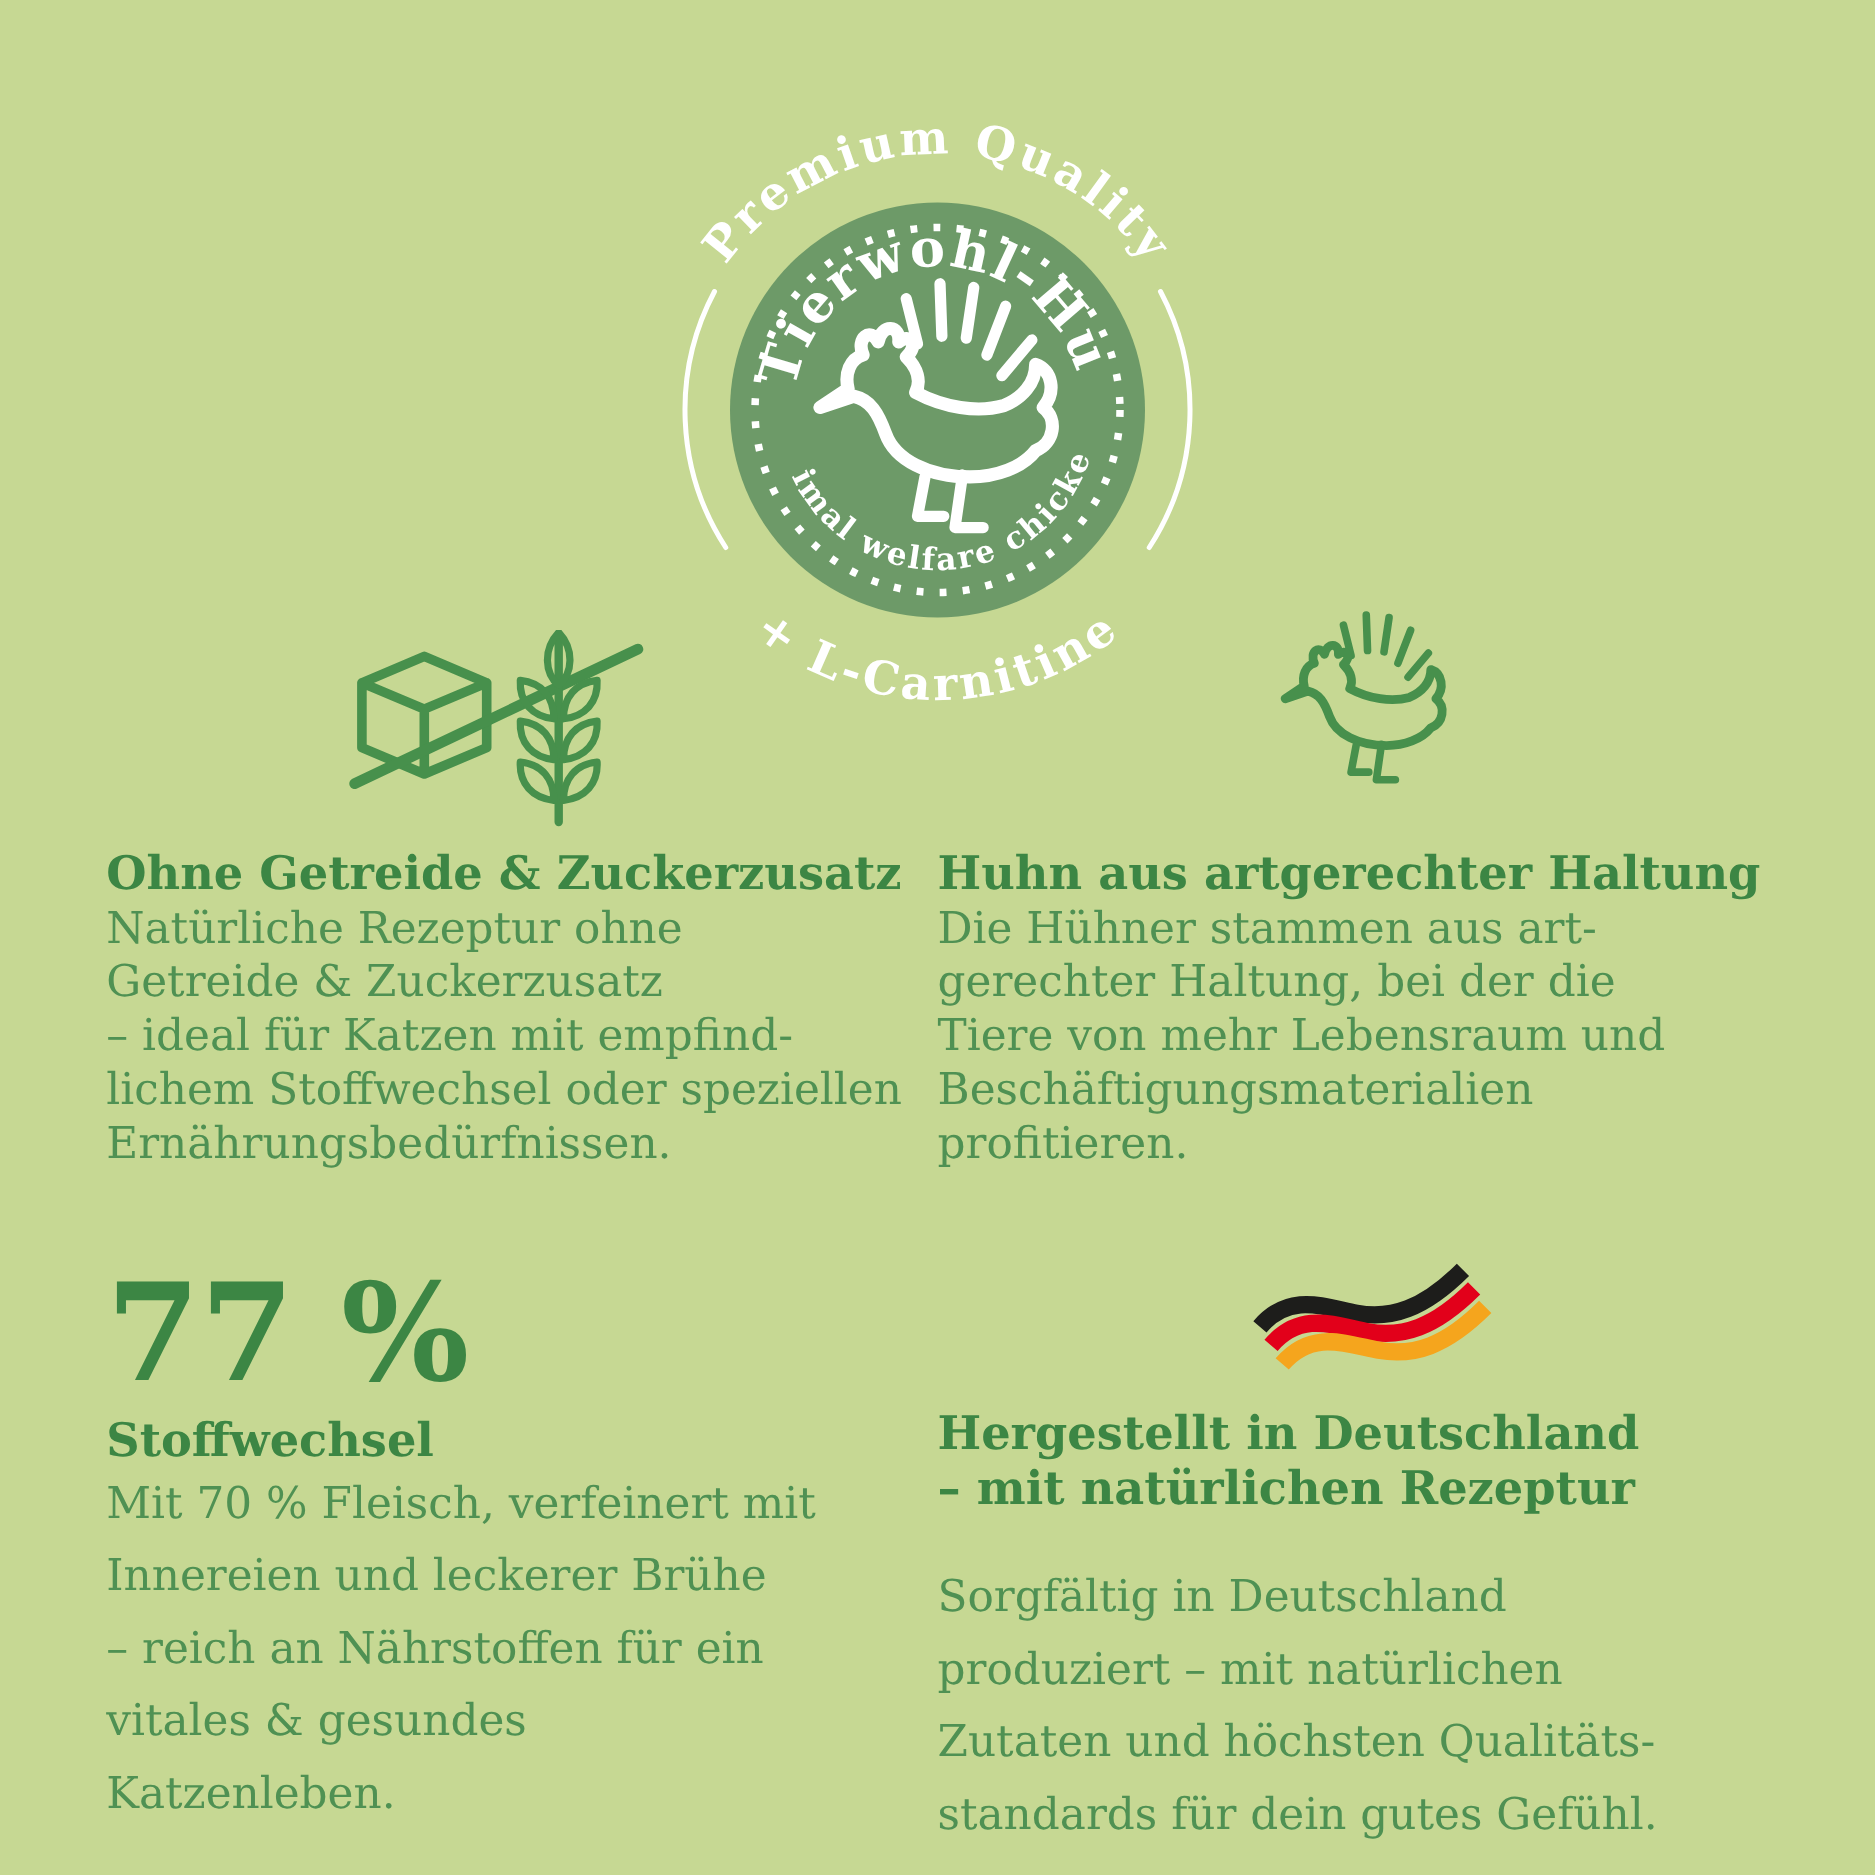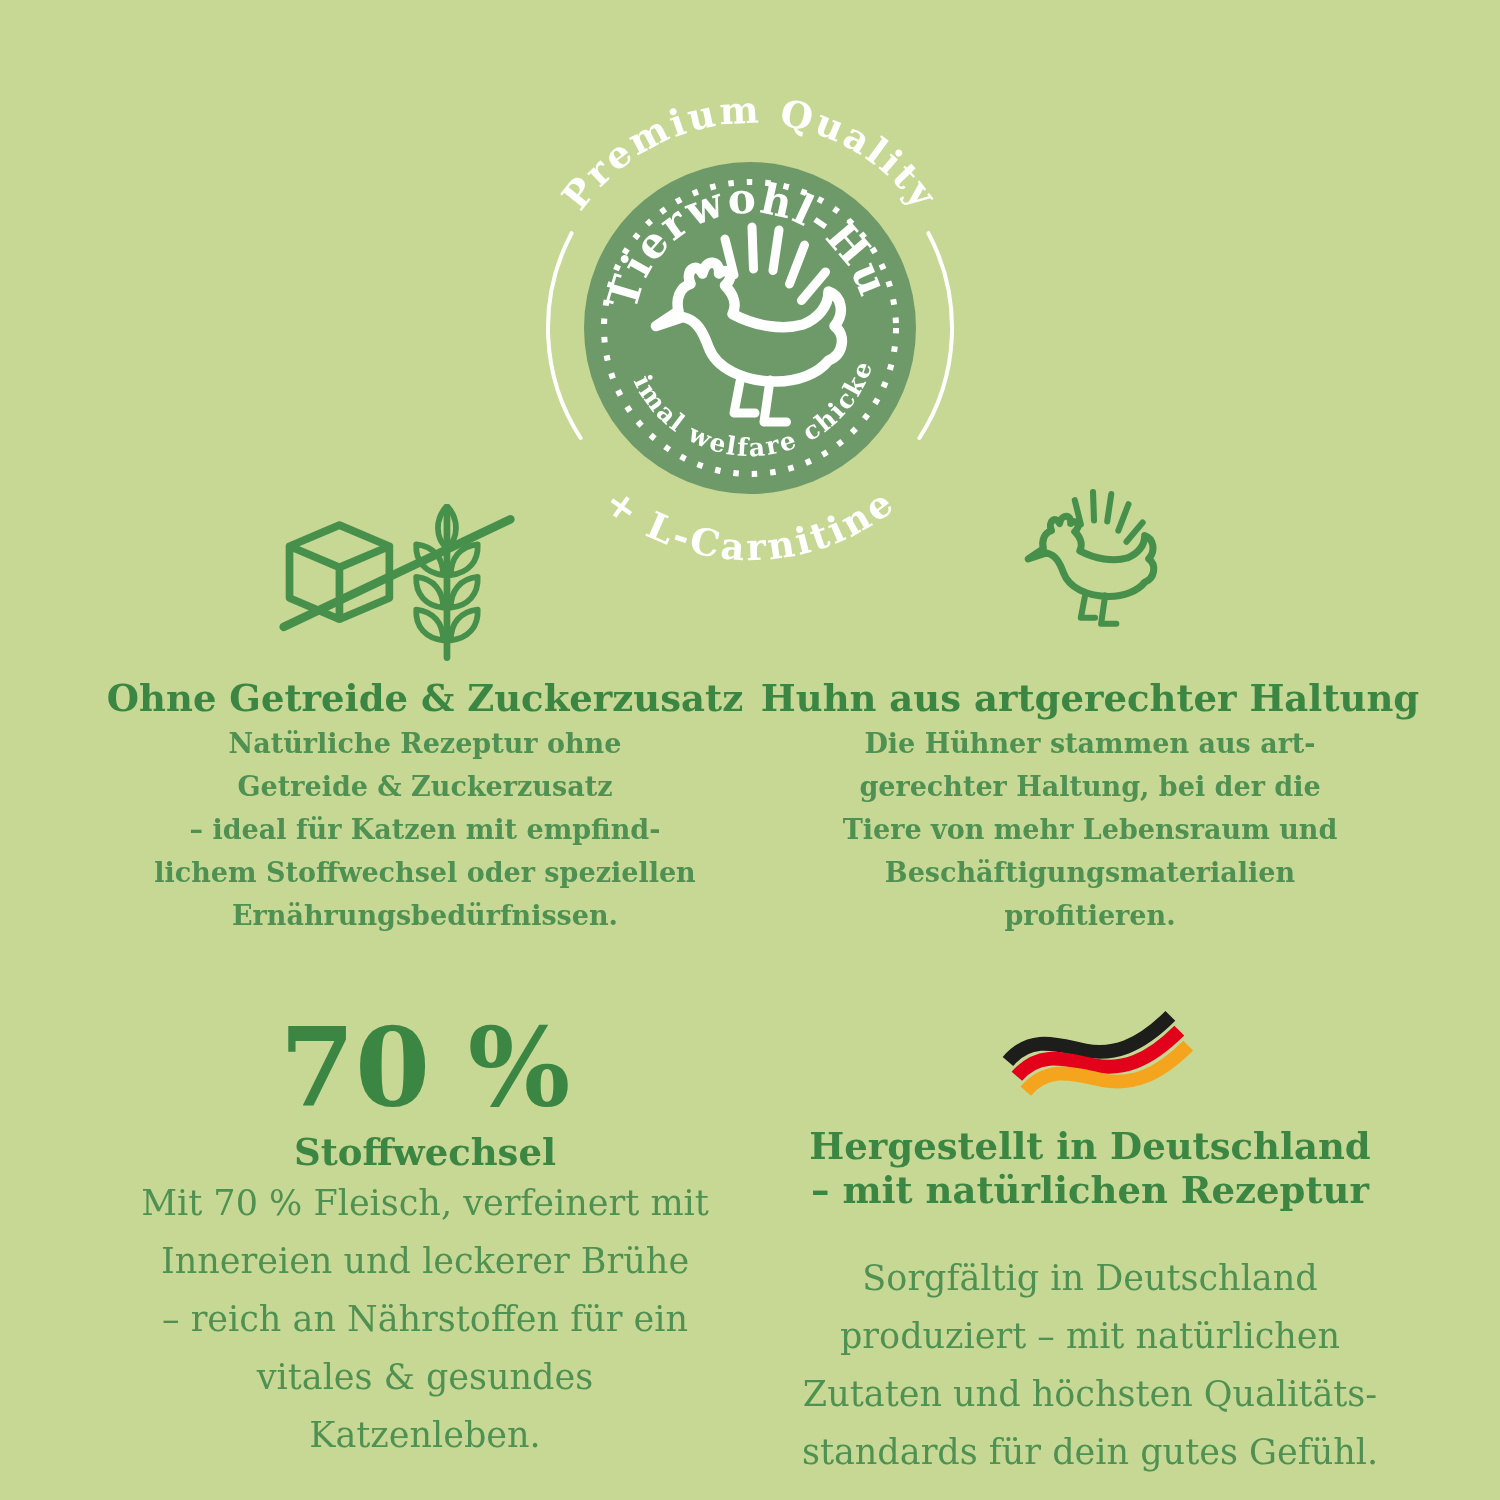--- a/index.html
+++ b/index.html
@@ -34,25 +34,25 @@
   .chick-green{color:var(--icon-green);}
   
   .icon-grain{position:absolute;left:278px;top:504px;width:240px;color:var(--icon-green);}
   .icon-chicken{position:absolute;left:1016px;top:486px;width:152px;}
   .icon-flag{position:absolute;left:1000px;top:1002px;width:208px;}
   .fs{fill:none;stroke-width:14;stroke-linecap:butt;}
   .fb{stroke:var(--flag-black);}
   .fr{stroke:var(--flag-red);}
   .fg{stroke:var(--flag-gold);}
   
-  .tblock{position:absolute;text-align:center;white-space:pre-line;}
+  .tblock{position:absolute;white-space:pre-line;}
   .t-left{left:85px;width:680px;}
   .t-right{left:750px;width:680px;}
   .feat-title{font-weight:bold;font-size:37px;line-height:44px;color:var(--title-green);}
-  .feat-body{font-size:27px;line-height:43px;color:var(--body-green);font-weight:bold;}
+  .feat-body{font-size:35px;line-height:43px;color:var(--body-green);}
   .feat-body-b{font-size:35px;line-height:58px;color:var(--body-green);}
   .stat-big{font-weight:bold;font-size:108px;line-height:110px;color:var(--title-green);}
   .y-title-mid{top:676px;}
   .y-body-mid{top:722px;}
   .y-stat{top:1012px;}
   .y-title-meat{top:1130px;}
   .y-body-meat{top:1174px;}
   .y-title-de{top:1124px;}
   .y-body-de{top:1249px;}
 </style>
@@ -130,21 +130,21 @@
   <svg class="icon-chicken chick-green" viewBox="0 0 150 160">
     <use href="#chick"></use>
   </svg>
   <div class="tblock t-right feat-body y-body-mid">Die Hühner stammen aus art-
 gerechter Haltung, bei der die
 Tiere von mehr Lebensraum und
 Beschäftigungsmaterialien
 profitieren.</div>
   <div class="tblock t-right feat-title y-title-mid">Huhn aus artgerechter Haltung</div>
 
-  <div class="tblock t-left stat-big y-stat">70 %</div>
+  <div class="tblock t-left stat-big y-stat">77 %</div>
   <div class="tblock t-left feat-title y-title-meat">Stoffwechsel</div>
   <div class="tblock t-left feat-body-b y-body-meat">Mit 70 % Fleisch, verfeinert mit
 Innereien und leckerer Brühe
 – reich an Nährstoffen für ein
 vitales &amp; gesundes
 Katzenleben.</div>
 
   <svg class="icon-flag" viewBox="0 0 210 115">
     <path class="fs fb" d="M8,60 C32,32 60,44 86,49 C114,54 140,46 172,14"></path>
     <path class="fs fr" d="M17,75 C41,47 69,59 95,64 C123,69 149,61 181,29"></path>

